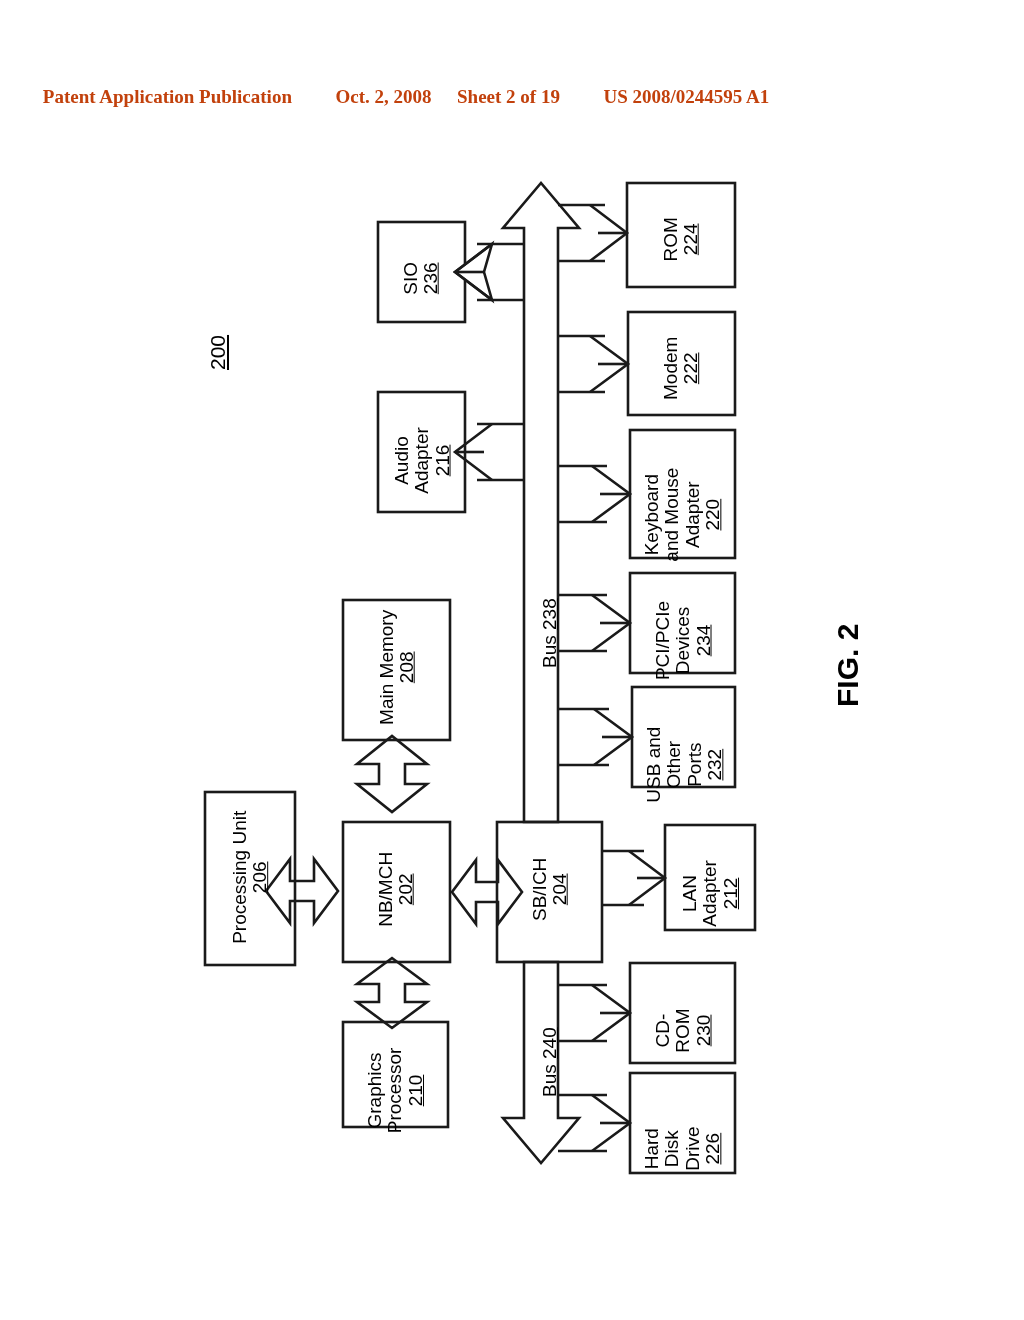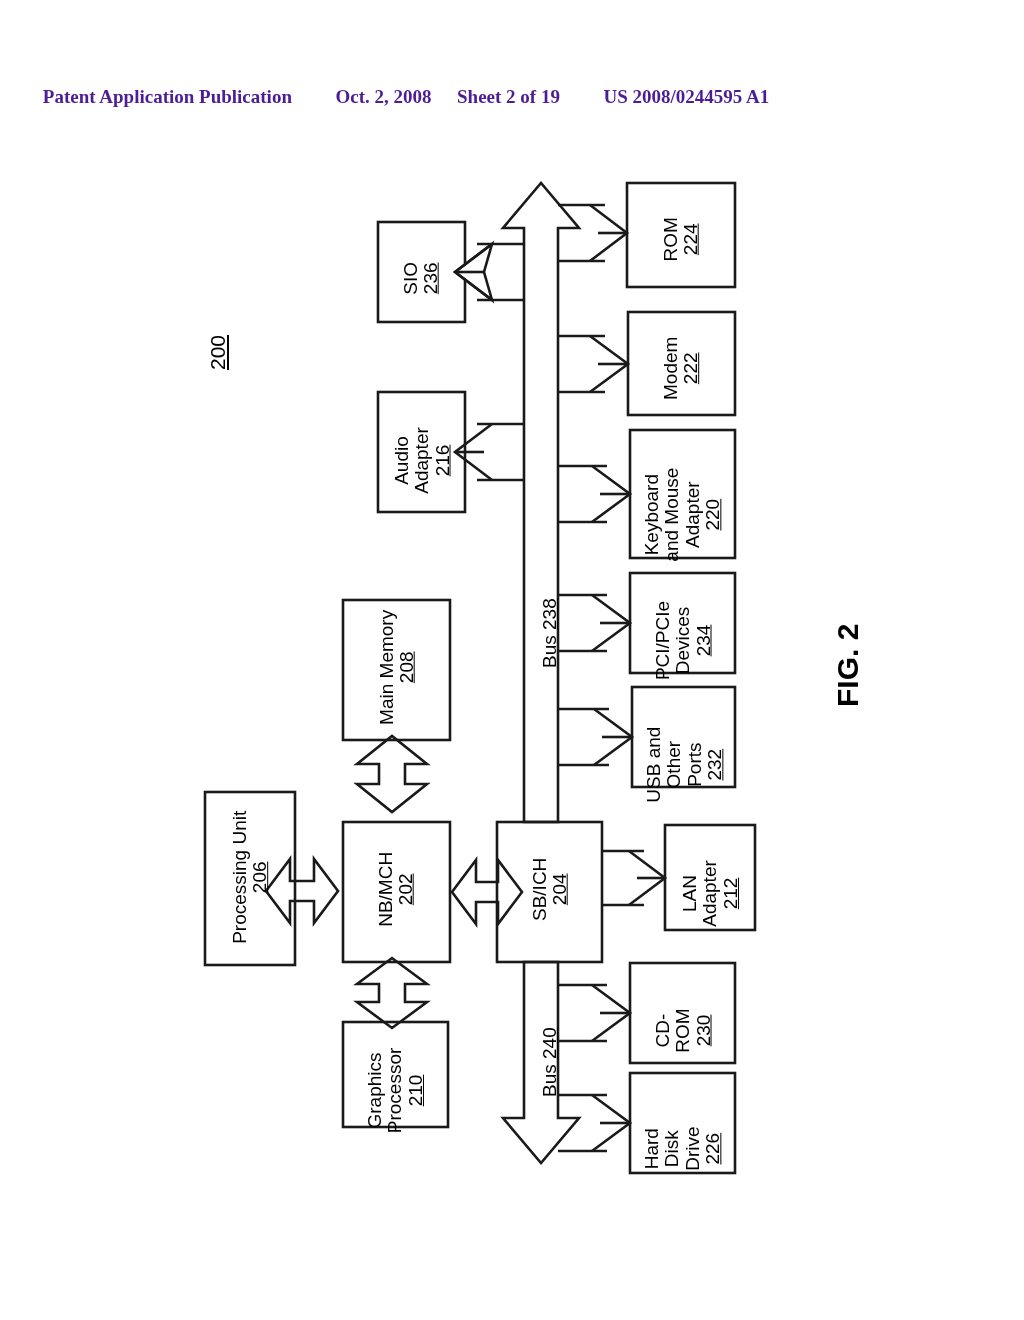--- a/index.html
+++ b/index.html
@@ -18,21 +18,21 @@
   
   #page-header {
     position: absolute;
     left: 0;
     top: 86px;
     width: 812px;
     text-align: center;
     font-family: "Liberation Serif", serif;
     font-weight: bold;
     font-size: 19px;
-    color: #4c1d95;
+    color: #c2410c;
     white-space: nowrap;
   }
   #page-header .seg { display: inline-block; vertical-align: baseline; }
   #page-header .gap-a { display:inline-block; width: 34px; }
   #page-header .gap-b { display:inline-block; width: 16px; }
   #page-header .gap-c { display:inline-block; width: 34px; }
 
   
   #figure {
     position: absolute;

